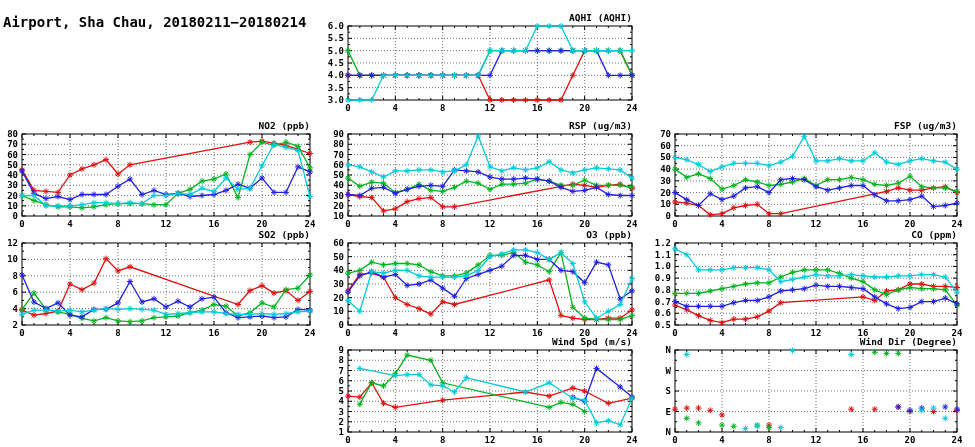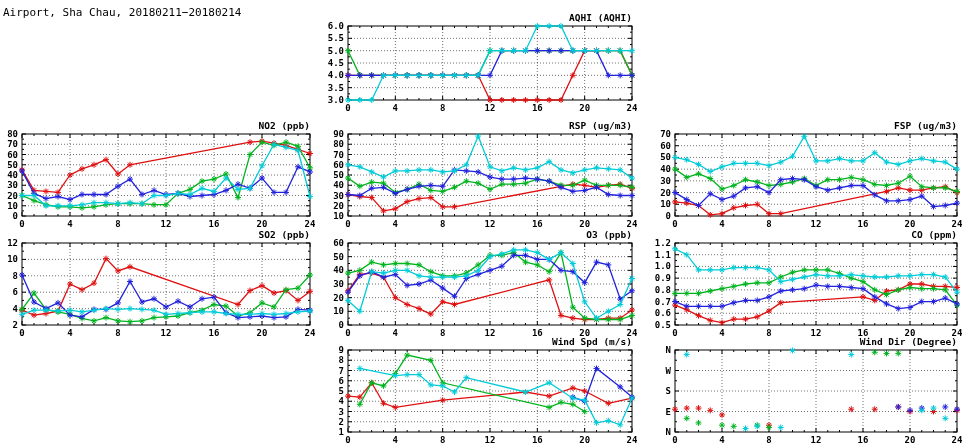--- a/index.html
+++ b/index.html
@@ -1,17 +1,17 @@
 <!DOCTYPE html>
 <html><head>
 <meta charset="utf-8">
 <style>
   html,body{margin:0;padding:0;background:#ffffff;}
   body{width:975px;height:447px;position:relative;font-family:"DejaVu Sans Mono",monospace;}
-  #page-title{position:absolute;left:3px;top:6px;font-size:11px;font-weight:normal;color:#000;letter-spacing:0px;white-space:pre;}
+  #page-title{position:absolute;left:3px;top:14px;font-size:14px;font-weight:bold;color:#000;letter-spacing:0px;white-space:pre;}
   #charts-svg{position:absolute;left:0;top:0;}
   svg text{font-family:"DejaVu Sans Mono",monospace;font-weight:bold;fill:#000;}
 </style>
 </head>
 <body>
 
 <div id="page-title">Airport, Sha Chau, 20180211−20180214</div>
 
 <svg id="charts-svg" width="975" height="447" viewBox="0 0 975 447" xmlns="http://www.w3.org/2000/svg">
     <g>

